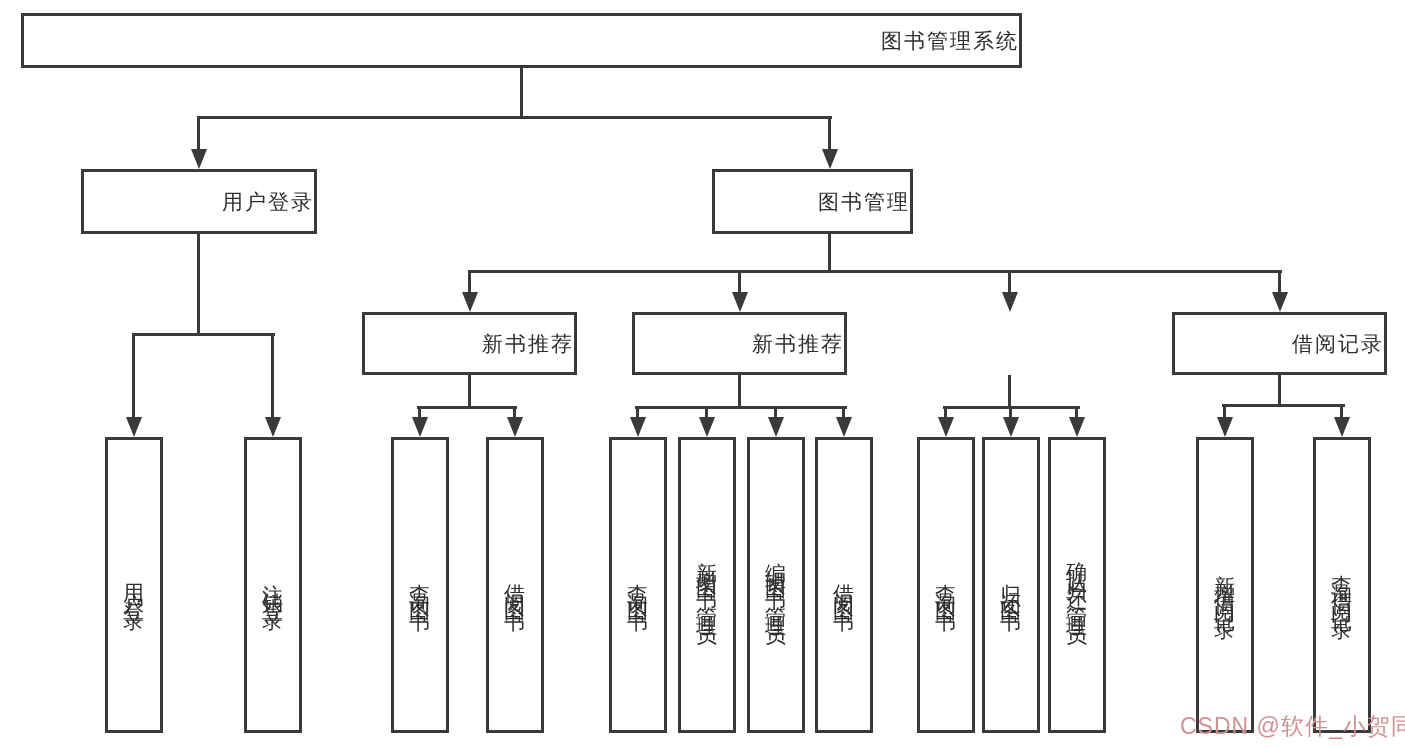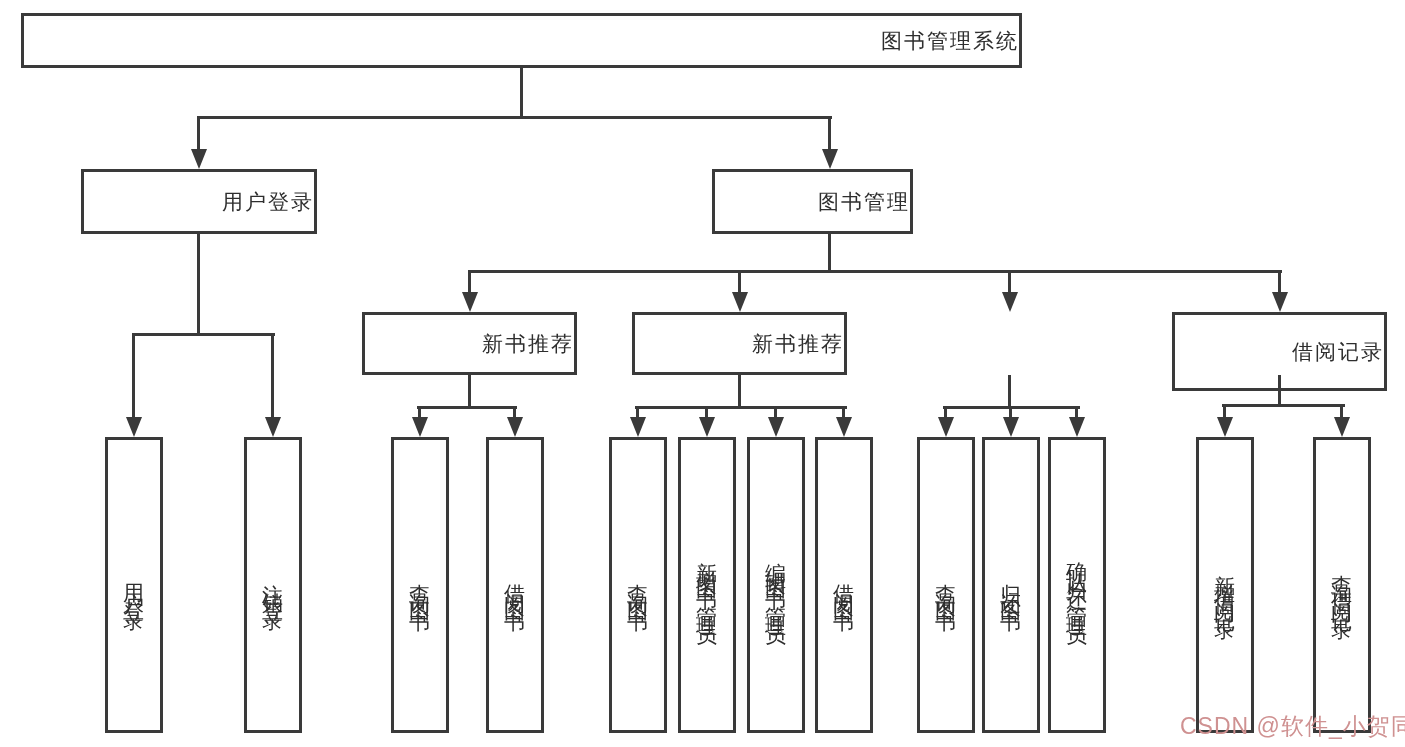--- a/index.html
+++ b/index.html
@@ -99,21 +99,21 @@
   <div class="arw" style="left:1002px;top:292px"></div>
   <div class="vl" style="left:1278px;top:272px;height:22px"></div>
   <div class="arw" style="left:1272px;top:292px"></div>
 
   <div class="hbox" style="left:362px;top:312px;width:215px;height:63px">
     <span>新书推荐</span>
   </div>
   <div class="hbox" style="left:632px;top:312px;width:215px;height:63px">
     <span>新书推荐</span>
   </div>
-  <div class="hbox" style="left:1172px;top:312px;width:215px;height:79px">
+  <div class="hbox" style="left:1172px;top:312px;width:215px;height:63px">
     <span>借阅记录</span>
   </div>
 
   <div class="vl" style="left:468px;top:375px;height:33px"></div>
   <div class="hl" style="left:417px;top:406px;width:100px"></div>
   <div class="vl" style="left:418px;top:408px;height:12px"></div>
   <div class="arw" style="left:412px;top:417px"></div>
   <div class="vl" style="left:513px;top:408px;height:12px"></div>
   <div class="arw" style="left:507px;top:417px"></div>
 

